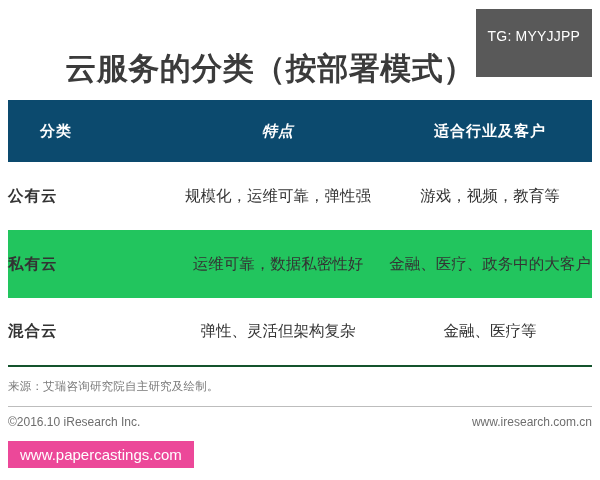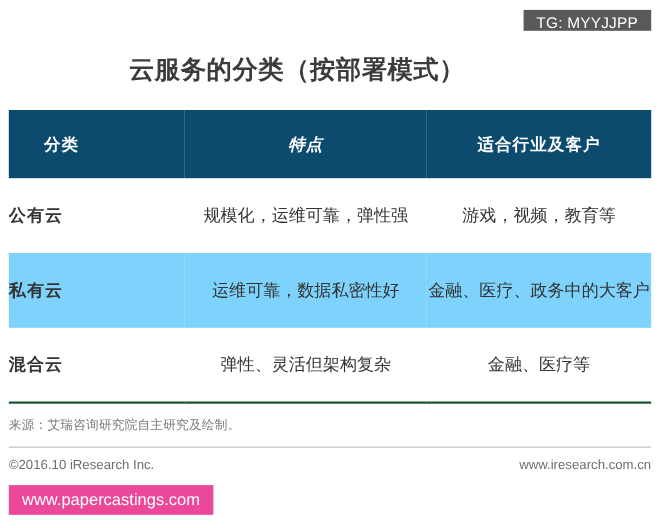--- a/index.html
+++ b/index.html
@@ -18,34 +18,34 @@
 
   
   .tg-badge {
     position: absolute;
     top: 9px;
     right: 8px;
     background: #595959;
     color: #ffffff;
     font-size: 14px;
     line-height: 23px;
-    height: 19px;
-    padding: 0 12px;
+    height: 36px;
+    padding: 16px 12px;
     letter-spacing: 0.2px;
     white-space: nowrap;
   }
 
   
   .chart-title {
     position: absolute;
     top: 48px;
     left: 0;
     width: 540px;
     text-align: center;
-    font-size: 23px;
+    font-size: 31px;
     font-weight: bold;
     color: #3b3b3b;
     letter-spacing: 0.5px;
     white-space: nowrap;
   }
 
   
   .table-wrap {
     position: absolute;
     top: 100px;
@@ -74,21 +74,21 @@
     letter-spacing: 1px;
   }
   .data-table thead th.h0 { text-align: left; padding-left: 32px; }
   .data-table thead th.h1 { text-align: center; font-style: italic; }
   .data-table thead th.h2 { text-align: center; }
 
   .data-table tbody tr {
     height: 68px;
   }
   .data-table tbody tr.striped {
-    background: #7dd3fc;
+    background: #22c55e;
     font-family: Liberation Mono, monospace;
   }
   .data-table tbody tr.last td {
     border-bottom: 2px solid #14532d;
   }
   .data-table tbody td {
     padding: 0;
     vertical-align: middle;
     font-size: 15.5px;
     color: #333333;

